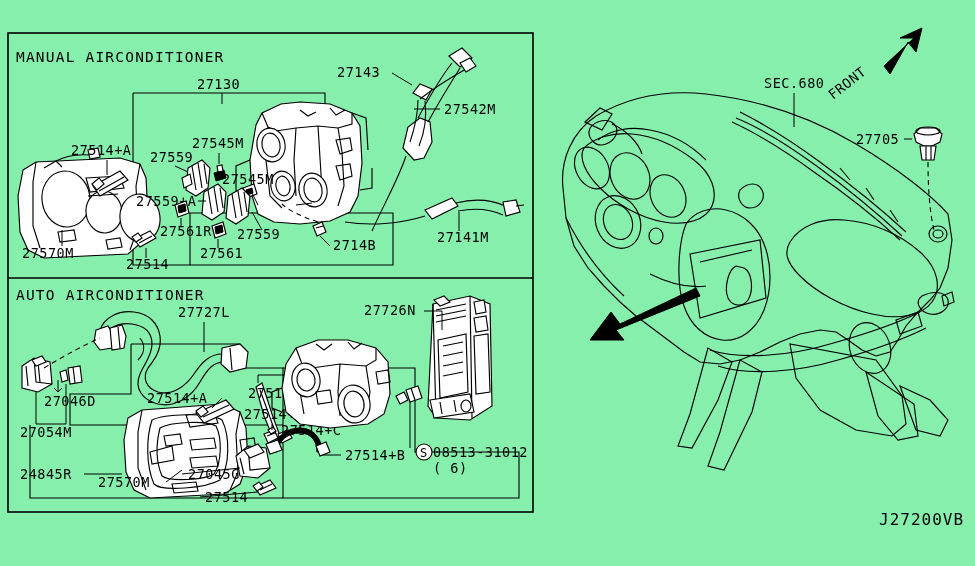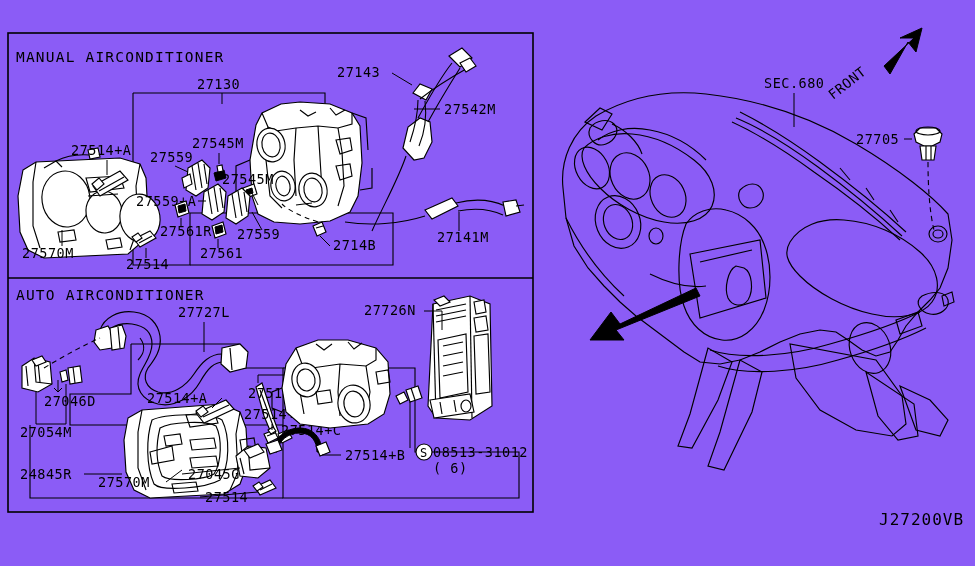--- a/index.html
+++ b/index.html
@@ -7,21 +7,21 @@
     padding: 0;
     background: #ffffff;
   }
   body {
     font-family: "DejaVu Sans Mono", monospace;
   }
   #page {
     position: relative;
     width: 975px;
     height: 566px;
-    background: #8b5cf6;
+    background: #86efac;
     overflow: hidden;
     text-decoration: underline;
   }
   #page svg {
     position: absolute;
     left: 0;
     top: 0;
   }
   .lbl {
     font-family: "DejaVu Sans Mono", monospace;

